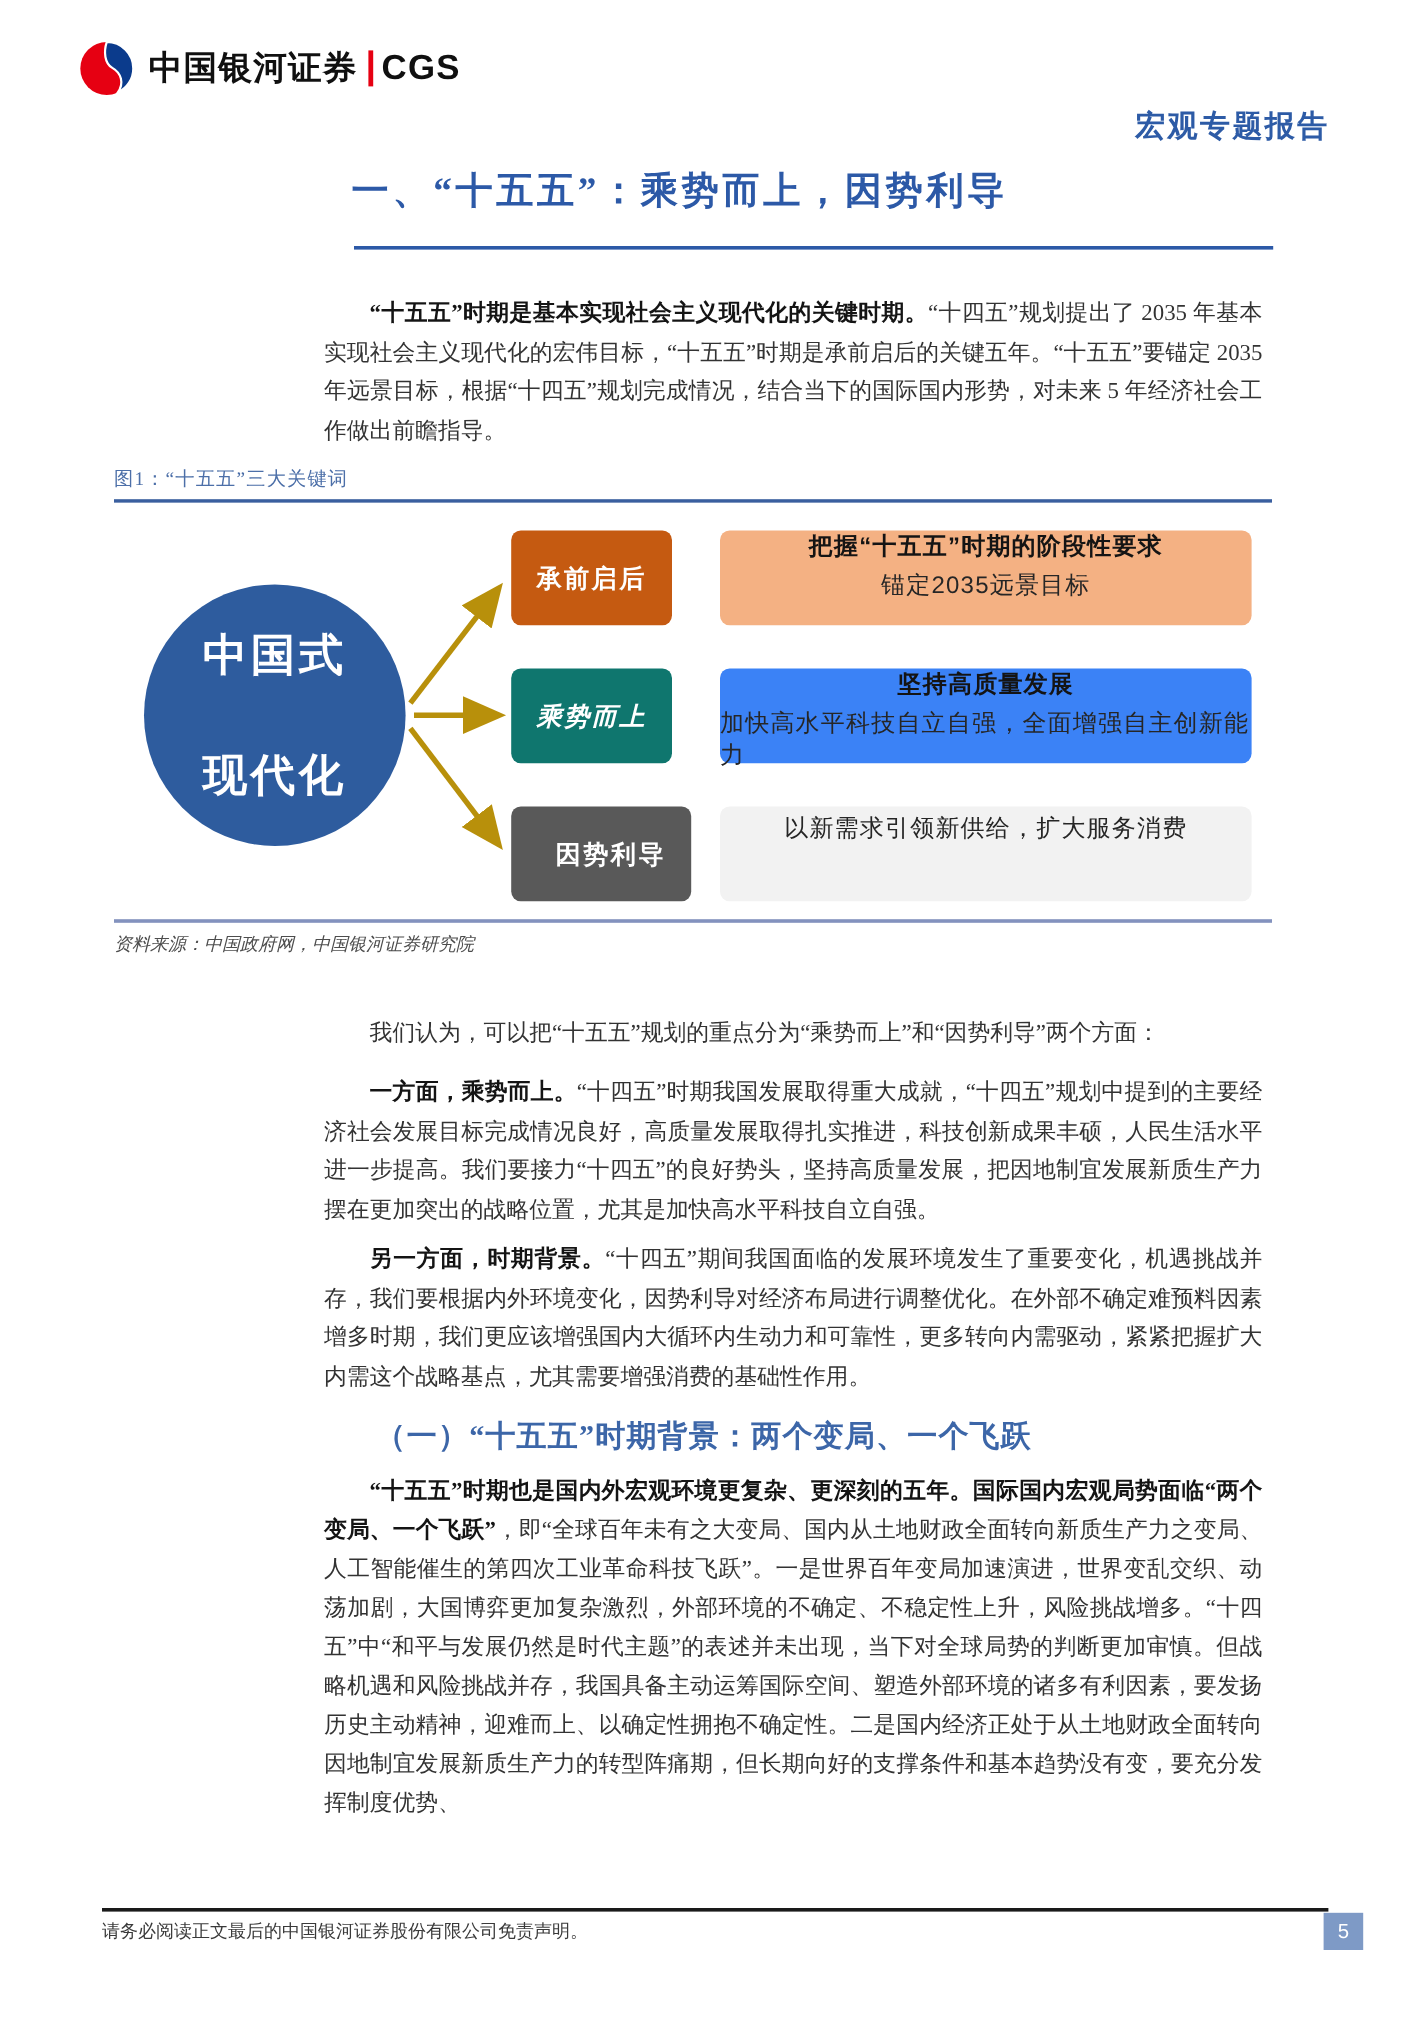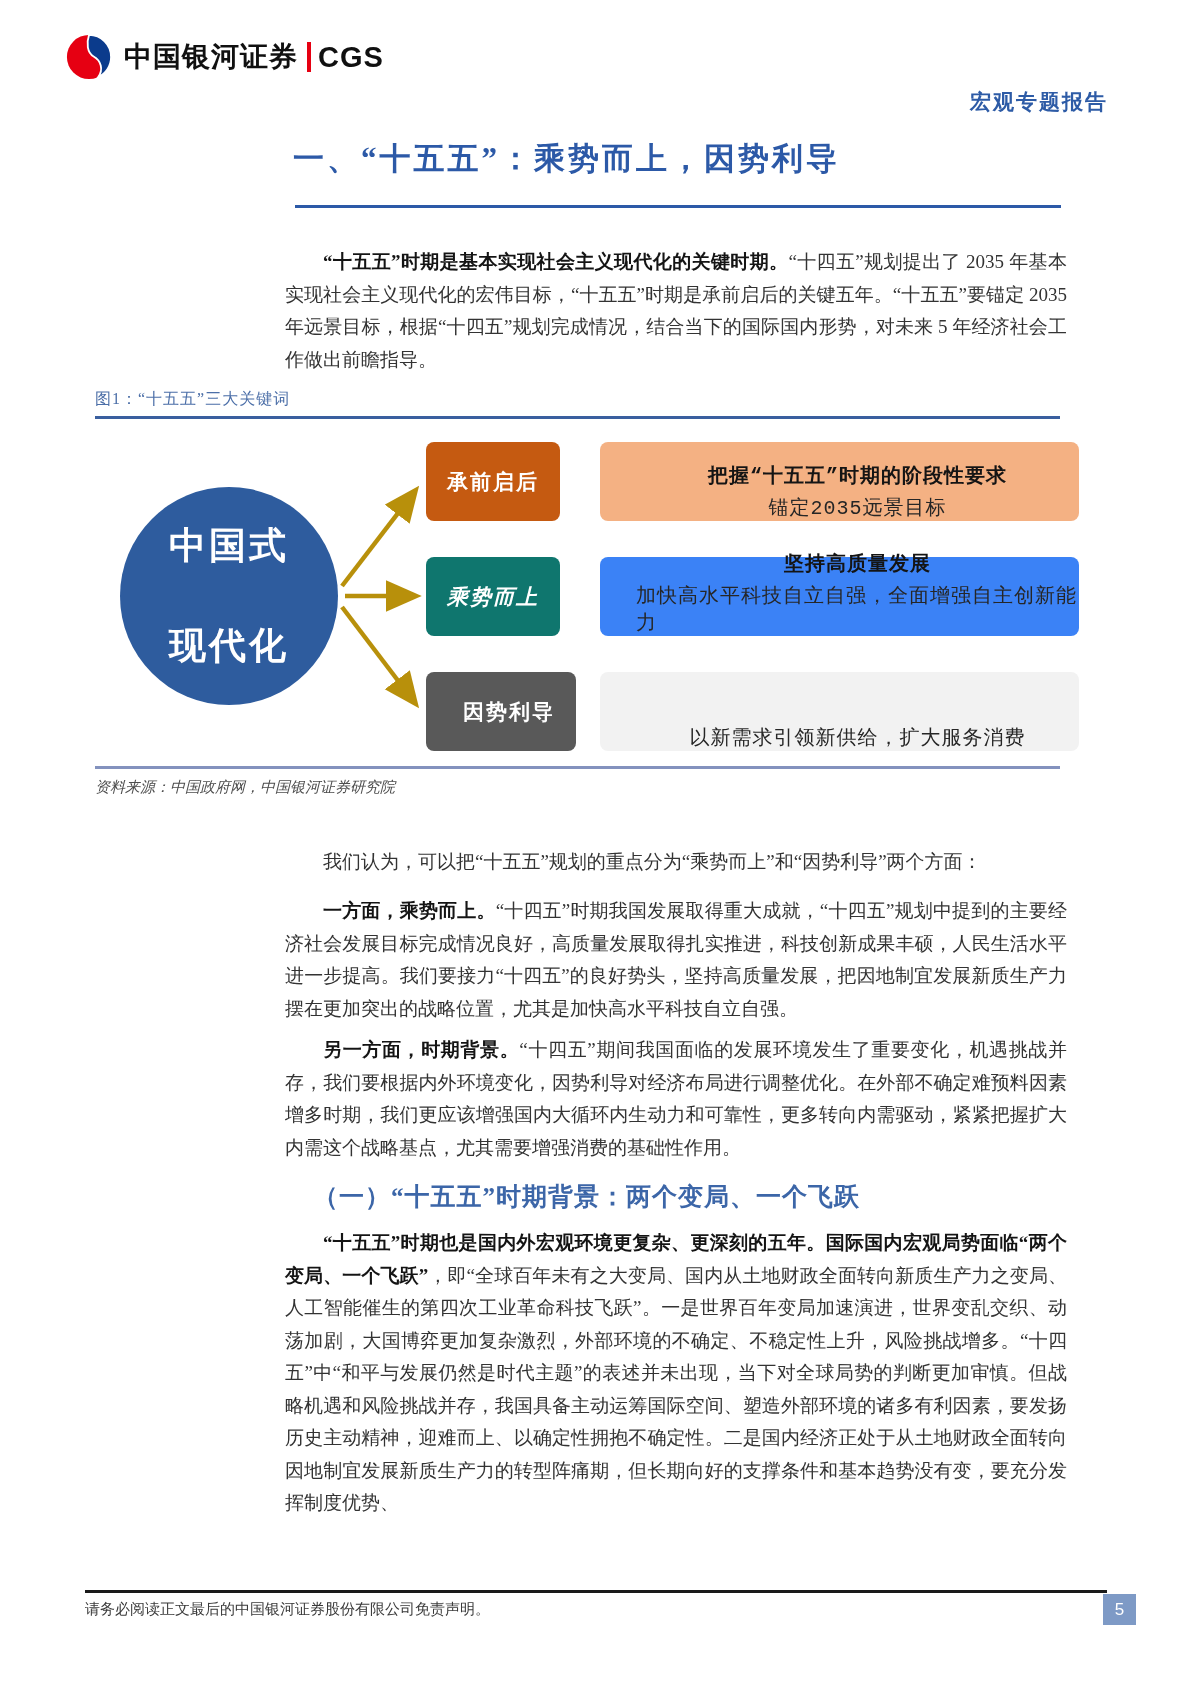--- a/index.html
+++ b/index.html
@@ -5,28 +5,28 @@
   html,body{margin:0;padding:0;background:#ffffff;}
   .page{position:relative;width:1190px;height:1683px;background:#ffffff;overflow:hidden;
         font-family:"Liberation Serif",serif;}
 
   
   .header-logo{position:absolute;left:66px;top:34px;display:flex;align-items:center;}
   .logo-icon{width:46px;height:46px;margin-right:12px;}
   .logo-cn{font-family:"Liberation Sans",sans-serif;font-weight:900;font-size:28px;color:#101010;letter-spacing:1px;}
   .logo-div{width:4px;height:30px;background:#E60012;margin:0 7px 0 9px;}
   .logo-en{font-family:"Liberation Sans",sans-serif;font-weight:900;font-size:29px;color:#101010;letter-spacing:1px;}
-  .report-type{position:absolute;right:82px;top:88px;font-size:21px;font-weight:bold;color:#2D5BA6;letter-spacing:2px;}
+  .report-type{position:absolute;right:82px;top:88px;font-size:25px;font-weight:bold;color:#2D5BA6;letter-spacing:2px;}
 
   
   .main-title{position:absolute;left:293px;top:138px;font-size:31px;font-weight:bold;color:#2C59A7;letter-spacing:3px;}
   .title-rule{position:absolute;left:295px;top:205px;width:766px;height:3px;background:#2C59A7;}
 
   
-  .para{position:absolute;left:285px;width:782px;font-size:19px;line-height:32.5px;color:#333333;
+  .para{position:absolute;left:270px;width:782px;font-size:19px;line-height:32.5px;color:#333333;
         text-align:justify;text-indent:2em;}
   .para .b{font-weight:bold;color:#141414;}
   #p1{top:246px} #p2{top:846px} #p3{top:895px} #p4{top:1034px} #p5{top:1227px}
 
   .section-heading{position:absolute;left:313px;top:1180px;font-size:25px;font-weight:bold;color:#3C66A8;letter-spacing:1px;}
 
   
   .fig-caption{position:absolute;left:95px;top:389px;font-size:16px;color:#4C6FA8;letter-spacing:1px;}
   .fig-rule-top{position:absolute;left:95px;top:416px;width:965px;height:3px;background:#3A5F9F;}
   .fig-canvas{position:absolute;left:95px;top:419px;width:965px;height:347px;background:#ffffff;}
@@ -35,21 +35,21 @@
 
   .circle{position:absolute;left:25px;top:68px;width:218px;height:218px;border-radius:50%;background:#2E5C9E;
           color:#ffffff;display:flex;flex-direction:column;align-items:center;justify-content:center;
           font-family:"Liberation Sans",sans-serif;font-weight:bold;font-size:37px;line-height:52px;letter-spacing:3px;gap:48px;}
   .arrows{position:absolute;left:0;top:0;width:965px;height:347px;}
   .fig-row{position:absolute;left:0;width:965px;height:79px;}
   .key-box{position:absolute;left:331px;top:0;width:134px;height:79px;border-radius:8px;color:#ffffff;
            font-family:"Liberation Sans",sans-serif;font-weight:bold;font-size:21px;letter-spacing:2px;
            display:flex;align-items:center;justify-content:center;}
   .panel{position:absolute;left:505px;top:0;width:443px;height:79px;border-radius:8px;
-         font-family:Liberation Mono, monospace;display:flex;flex-direction:column;align-items:center;justify-content:flex-end;padding-left:36px;}
+         font-family:Liberation Sans, sans-serif;display:flex;flex-direction:column;align-items:center;justify-content:flex-start;}
   .panel-title{font-weight:bold;font-size:20px;color:#141414;letter-spacing:1px;}
   .panel-desc{font-size:20px;color:#262626;margin-top:5px;letter-spacing:1px;}
 
   
   .footer-rule{position:absolute;left:85px;top:1590px;width:1022px;height:2.5px;background:#1a1a1a;}
   .footer-text{position:absolute;left:85px;top:1600px;font-family:"Liberation Sans",sans-serif;font-size:15px;color:#3a3a3a;}
   .page-box{position:absolute;left:1103px;top:1594px;width:33px;height:31px;background:#7E9AC6;color:#ffffff;
             font-family:"Liberation Sans",sans-serif;font-size:17px;display:flex;align-items:center;justify-content:center;}
 </style>
 </head>

